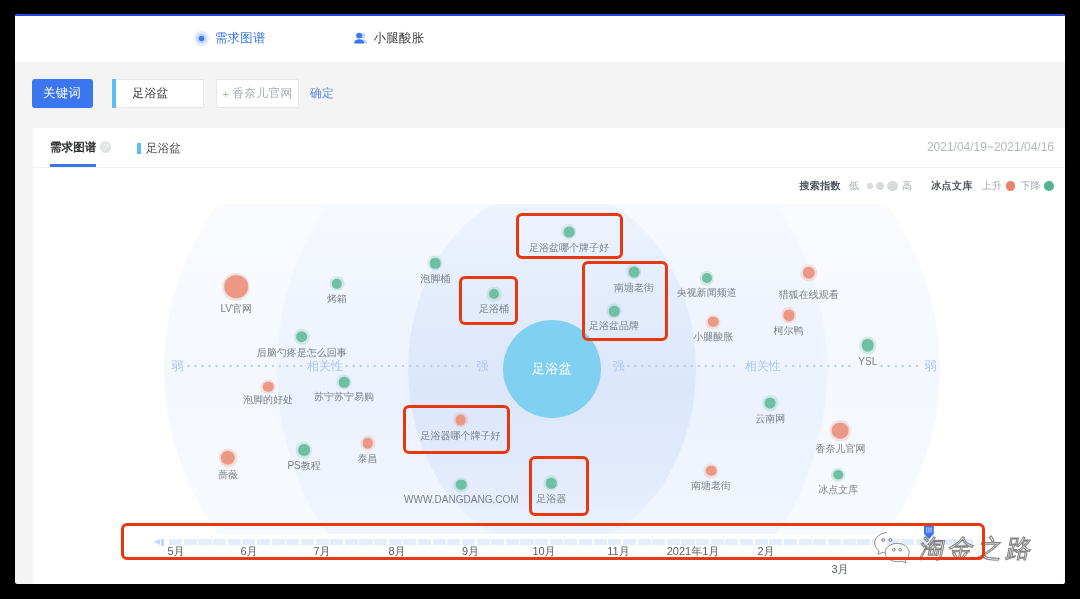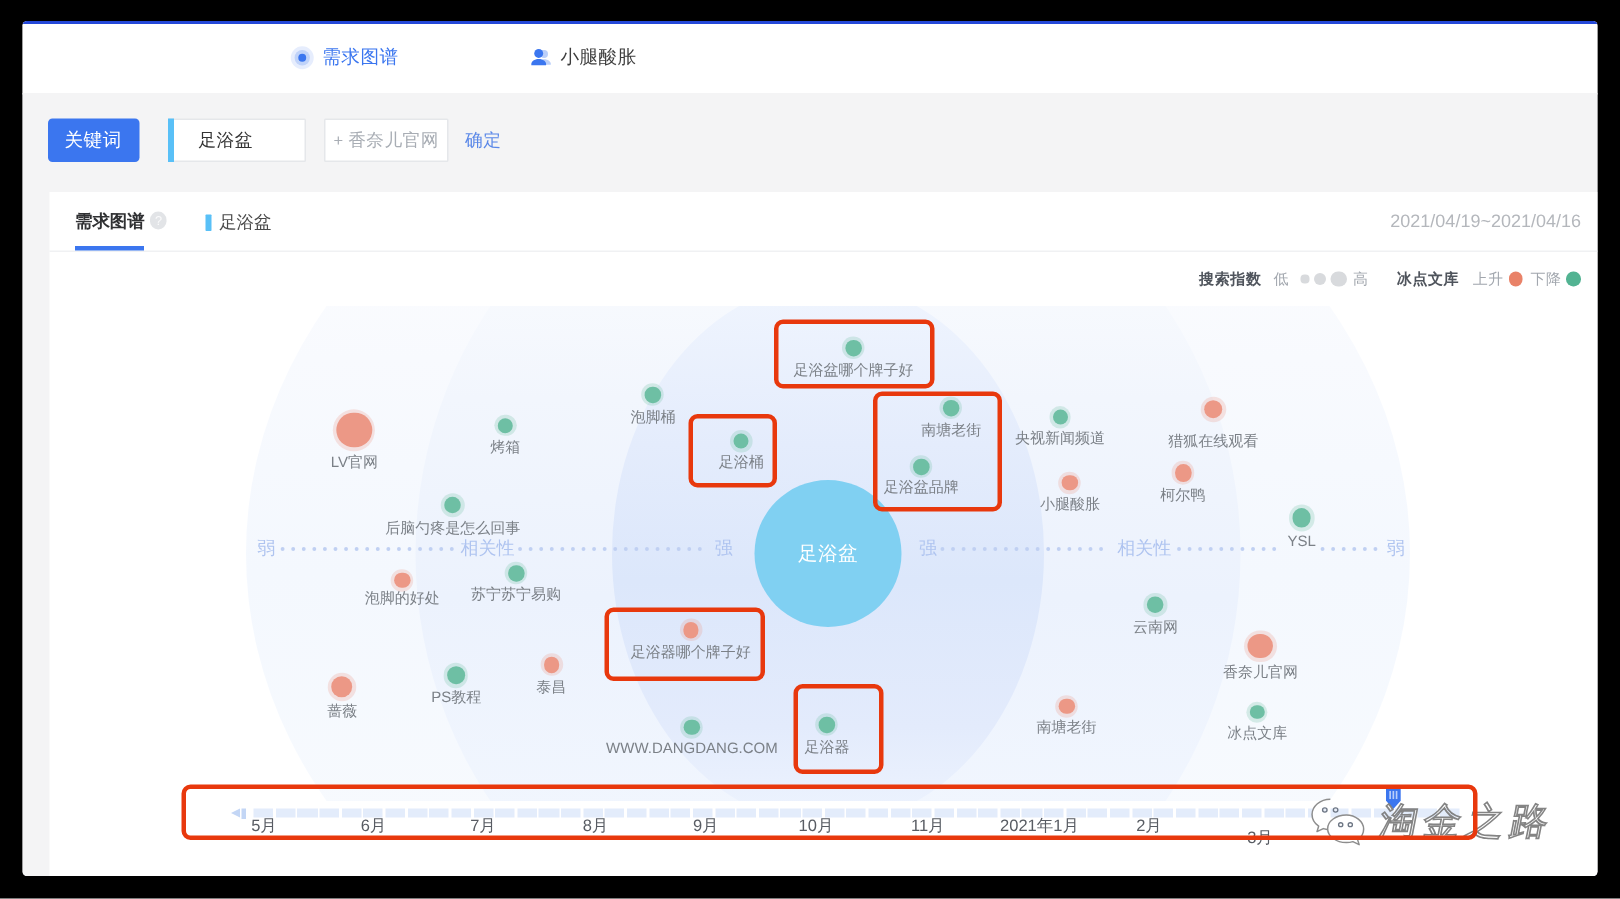--- a/index.html
+++ b/index.html
@@ -467,21 +467,21 @@
         <div class="seg" style="left:926.598px;top:5.100000000000023px;width:13.04px"></div>
         <div class="mlabel" style="left:143px;top:11.399999999999977px">5月</div>
         <div class="mlabel" style="left:216px;top:11.399999999999977px">6月</div>
         <div class="mlabel" style="left:289px;top:11.399999999999977px">7月</div>
         <div class="mlabel" style="left:364px;top:11.399999999999977px">8月</div>
         <div class="mlabel" style="left:437.5px;top:11.399999999999977px">9月</div>
         <div class="mlabel" style="left:511px;top:11.399999999999977px">10月</div>
         <div class="mlabel" style="left:585.5px;top:11.399999999999977px">11月</div>
         <div class="mlabel" style="left:660px;top:11.399999999999977px">2021年1月</div>
         <div class="mlabel" style="left:733px;top:11.399999999999977px">2月</div>
-        <div class="mlabel" style="left:807px;top:19px">3月</div>
+        <div class="mlabel" style="left:807px;top:29px">3月</div>
         <div class="tl-handle" style="left:891.1px;top:-8.600000000000023px">
   <svg width="10" height="14.5" viewBox="0 0 10 14.5">
     <path d="M0 0 H9.8 V8.8 L4.9 14.3 L0 8.8 Z" fill="#3b76ef"></path>
     <rect x="2.2" y="2.3" width="1.1" height="5.4" fill="#fff" opacity=".65"></rect>
     <rect x="4.35" y="2.3" width="1.1" height="5.4" fill="#fff" opacity=".65"></rect>
     <rect x="6.5" y="2.3" width="1.1" height="5.4" fill="#fff" opacity=".65"></rect>
   </svg></div>
       </div>
   </div>
 <div class="redbox" style="left: 106px; top: 509px; width: 864px; height: 37px; z-index: 50;"></div>

